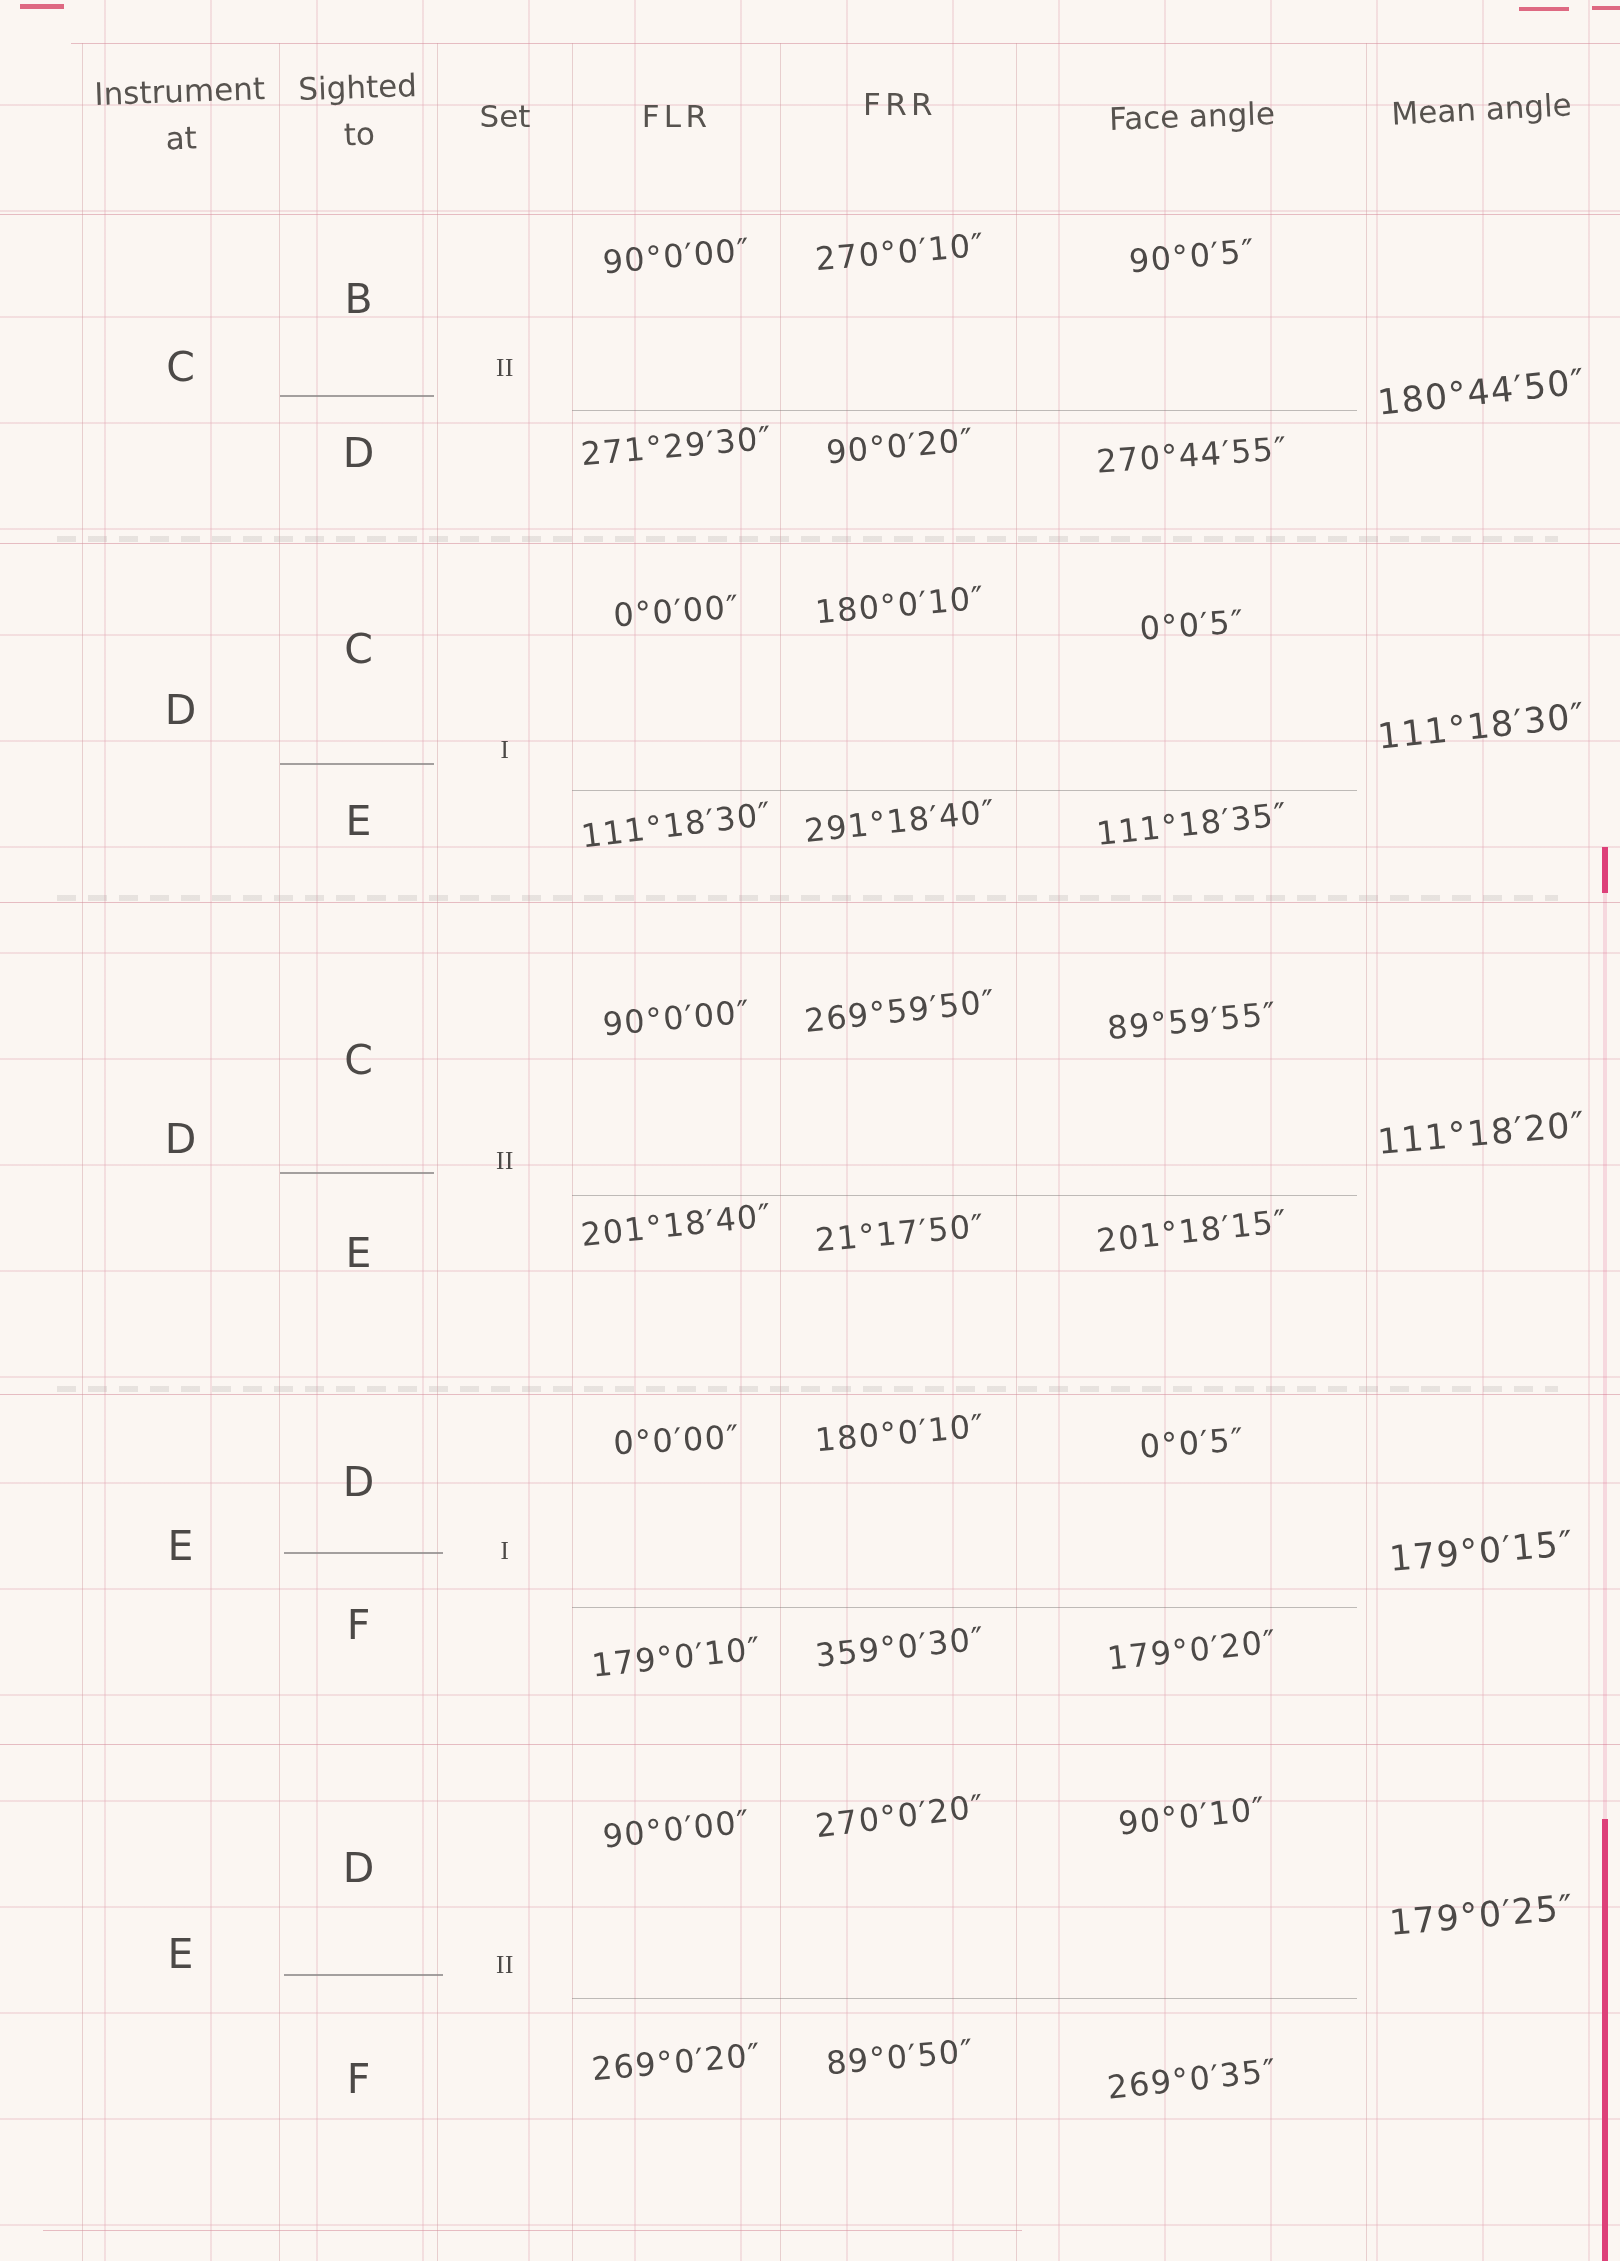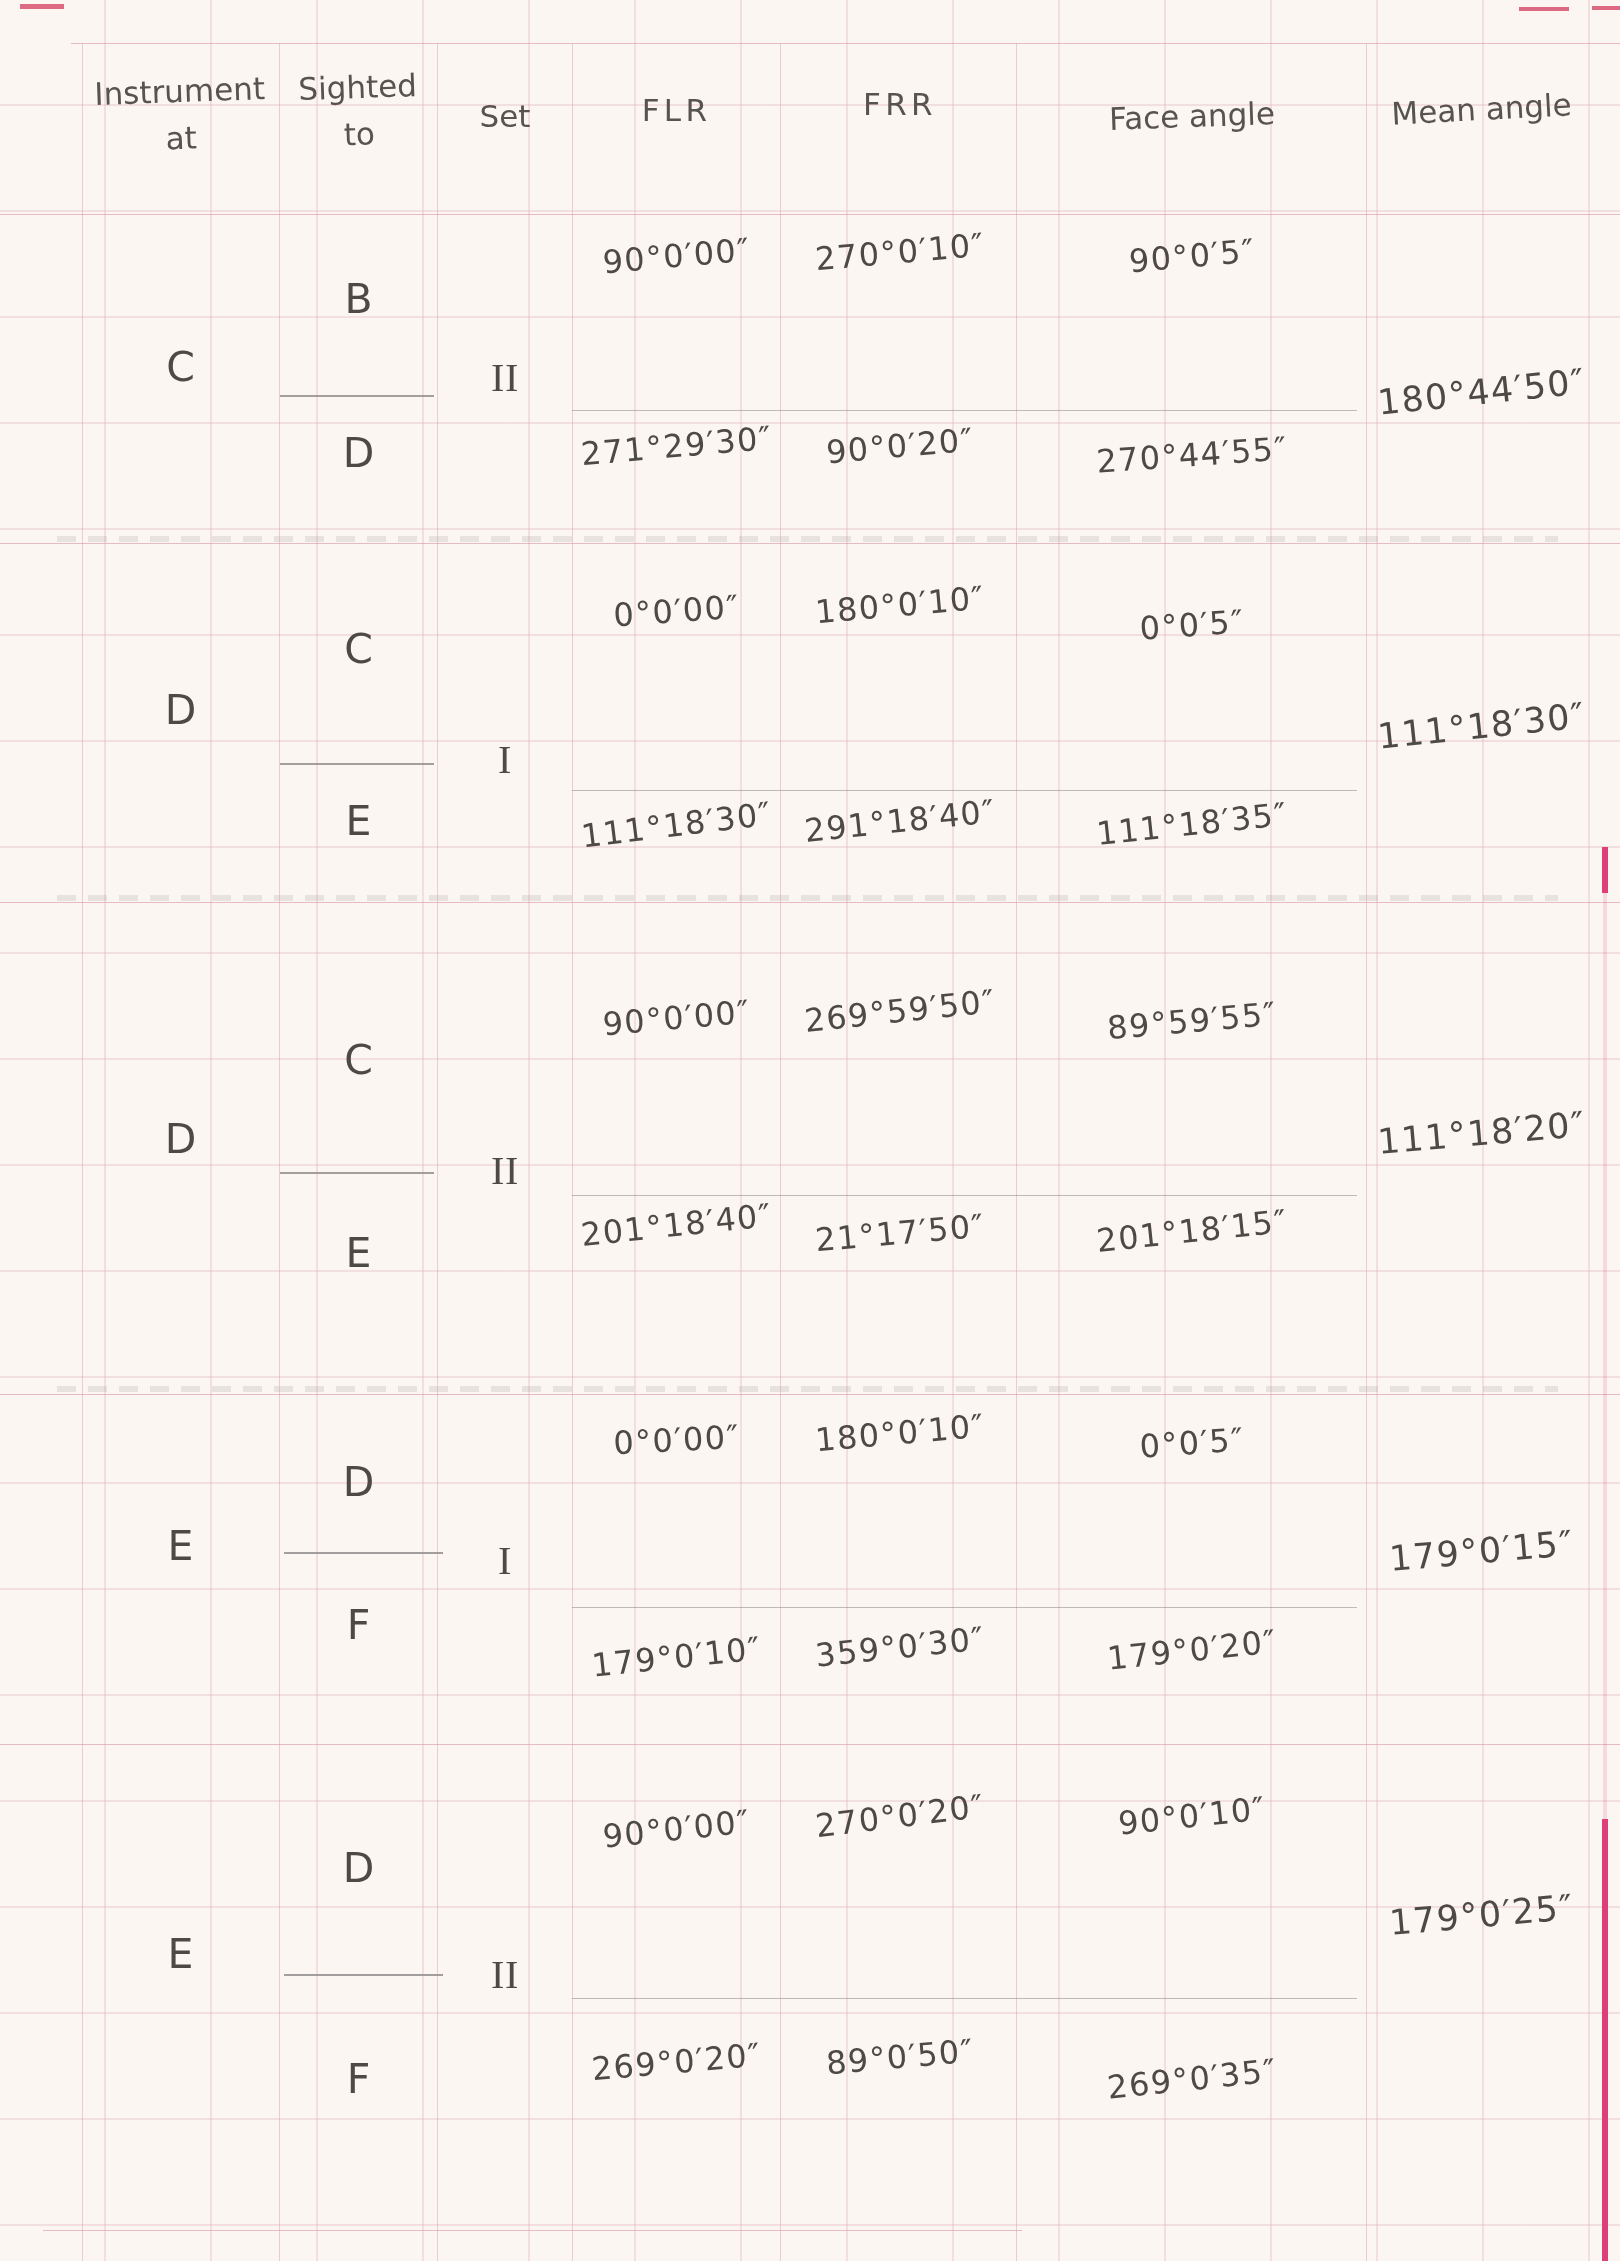--- a/index.html
+++ b/index.html
@@ -20,21 +20,21 @@
   .c-set  {left:437px; width:136px;}
   .c-flr  {left:572px; width:209px;}
   .c-frr  {left:783px;width:234px;}
   .c-face {left:1018px;width:348px;}
   .c-mean {left:1344px;width:275px;}
   
   .hdr{font-size:31px;color:#57534f;line-height:47px;}
   .num{font-size:32px;letter-spacing:1.4px;}
   .mean-num{font-size:35px;letter-spacing:1.4px;}
   .letter{font-size:41px;}
-  .setnum{font-family:"Liberation Serif", serif;font-size:40px;letter-spacing:0.7px;}
+  .setnum{font-family:"Liberation Serif", serif;font-size:25px;letter-spacing:0.7px;}
   .r2{transform:rotate(-2deg);} .r3{transform:rotate(-3deg);} .r4{transform:rotate(-4deg);}
   .r5{transform:rotate(-5deg);} .r6{transform:rotate(-6deg);} .r7{transform:rotate(-7deg);}
   
   .hline{position:absolute;height:1.4px;background:rgba(214,140,155,0.55);}
   .vline{position:absolute;width:1.4px;background:rgba(205,150,158,0.42);}
   .bar{position:absolute;height:2.1px;background:#8d8a88;opacity:0.8;}
   .rowline{position:absolute;height:1.4px;background:rgba(130,126,124,0.5);}
   .smudge{position:absolute;height:5.7px;opacity:0.5;
     background:repeating-linear-gradient(to right, rgba(120,116,114,0.30) 0 18.6px, transparent 18.6px 31px);}
   .accent{position:absolute;background:#dd4079;}
@@ -75,21 +75,21 @@
 
   <div class="cell c-inst hdr r2" style="top:68px;">
     <div>Instrument</div>
     <div>at</div>
   </div>
   <div class="cell c-sight hdr r2" style="top:64px;">
     <div>Sighted</div>
     <div>to</div>
   </div>
   <div class="cell c-set hdr" style="top:93px;">Set</div>
-  <div class="cell c-flr hdr" style="top:87px;letter-spacing:4.3px;">FLR</div>
+  <div class="cell c-flr hdr" style="top:93px;letter-spacing:4.3px;">FLR</div>
   <div class="cell c-frr hdr" style="top:81px;letter-spacing:4.3px;">FRR</div>
   <div class="cell c-face hdr r2" style="top:93px;">Face angle</div>
   <div class="cell c-mean hdr r3" style="top:86px;">Mean angle</div>
 
   <div class="cell c-inst letter" style="top:343px;">C</div>
   <div class="cell c-sight letter" style="top:275px;">B</div>
   <div class="bar" style="left:280px;top:395px;width:154px;"></div>
   <div class="cell c-sight letter" style="top:429px;">D</div>
   <div class="cell c-set setnum" style="top:354px;">II</div>
   <div class="cell c-flr num r5" style="top:237px;">90°0′00″</div>

